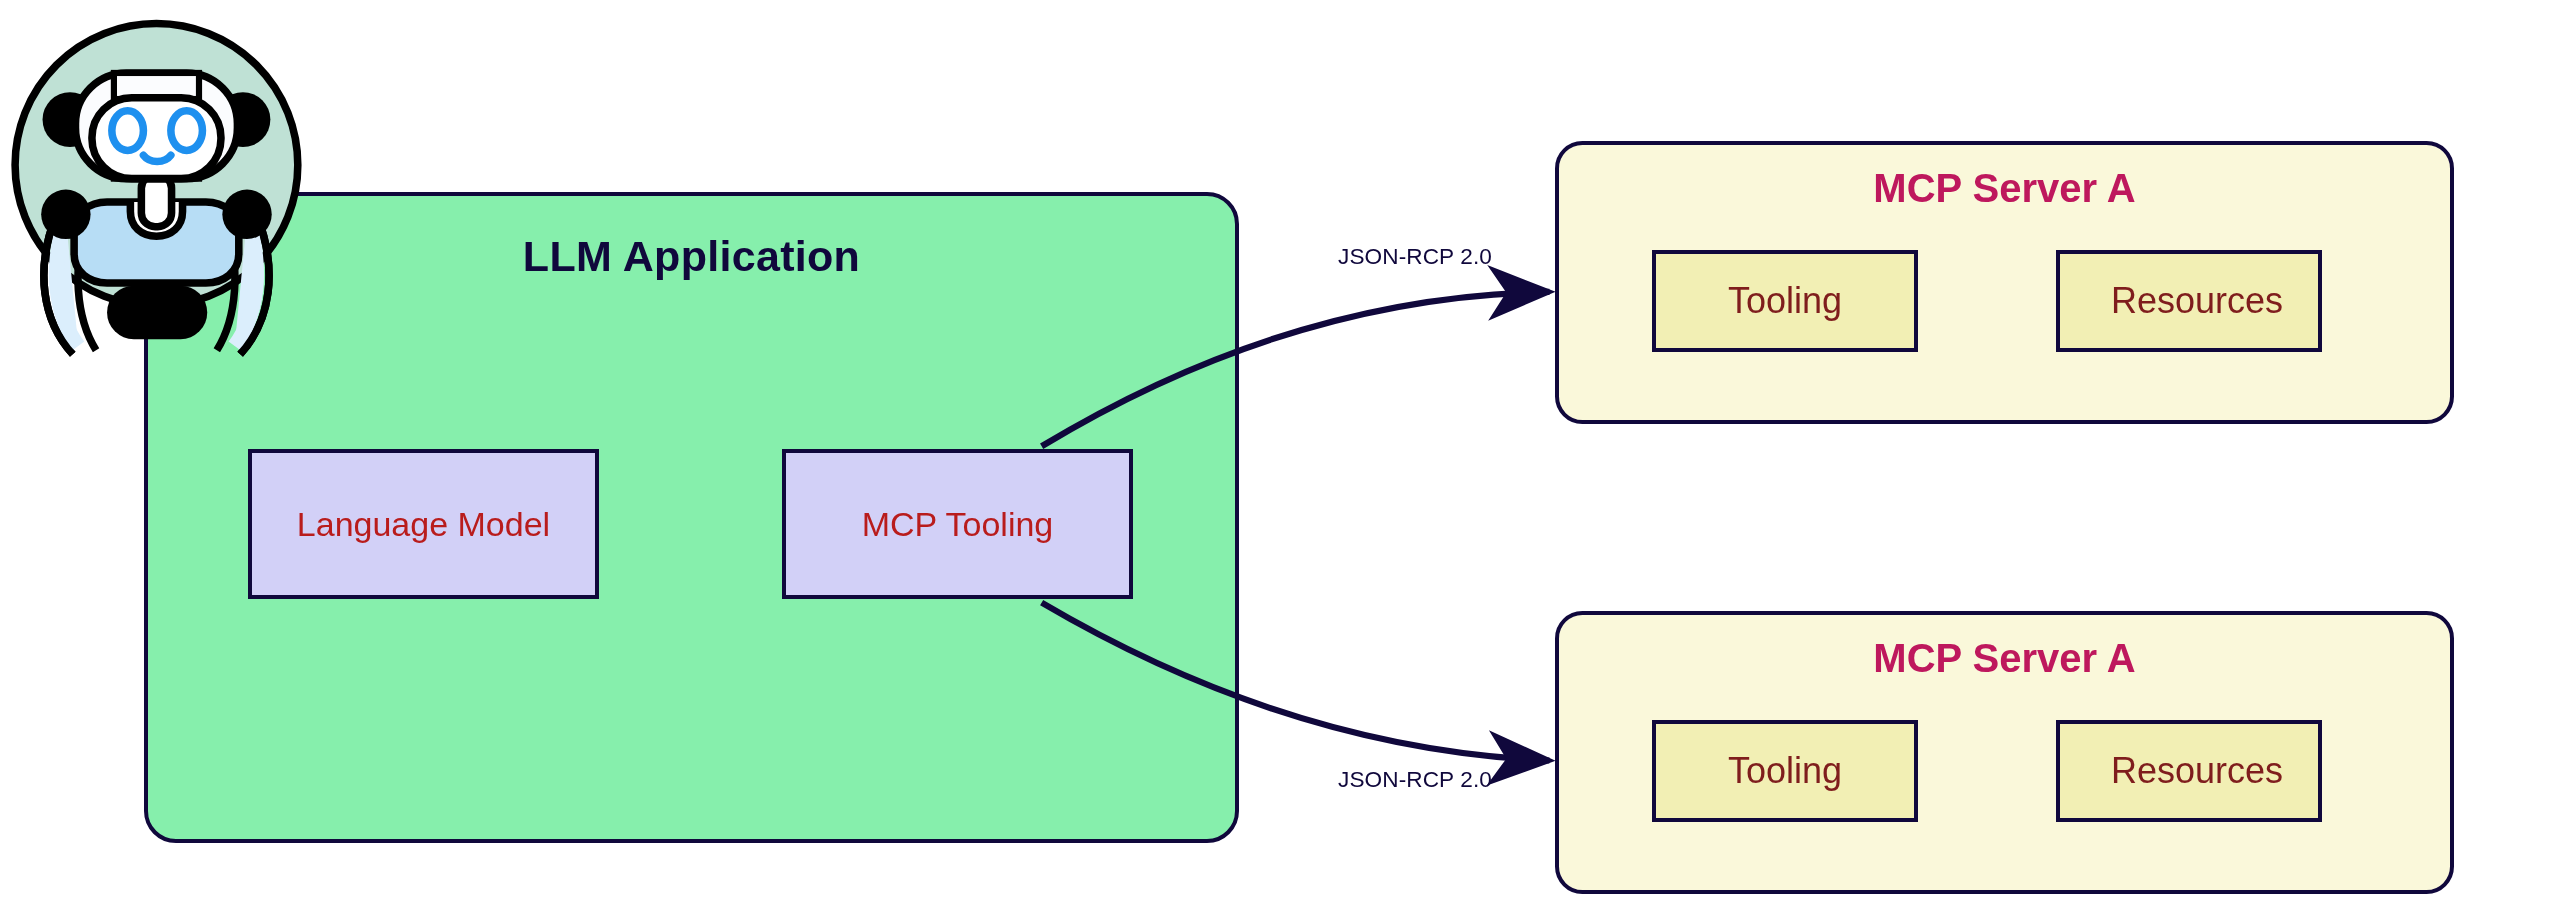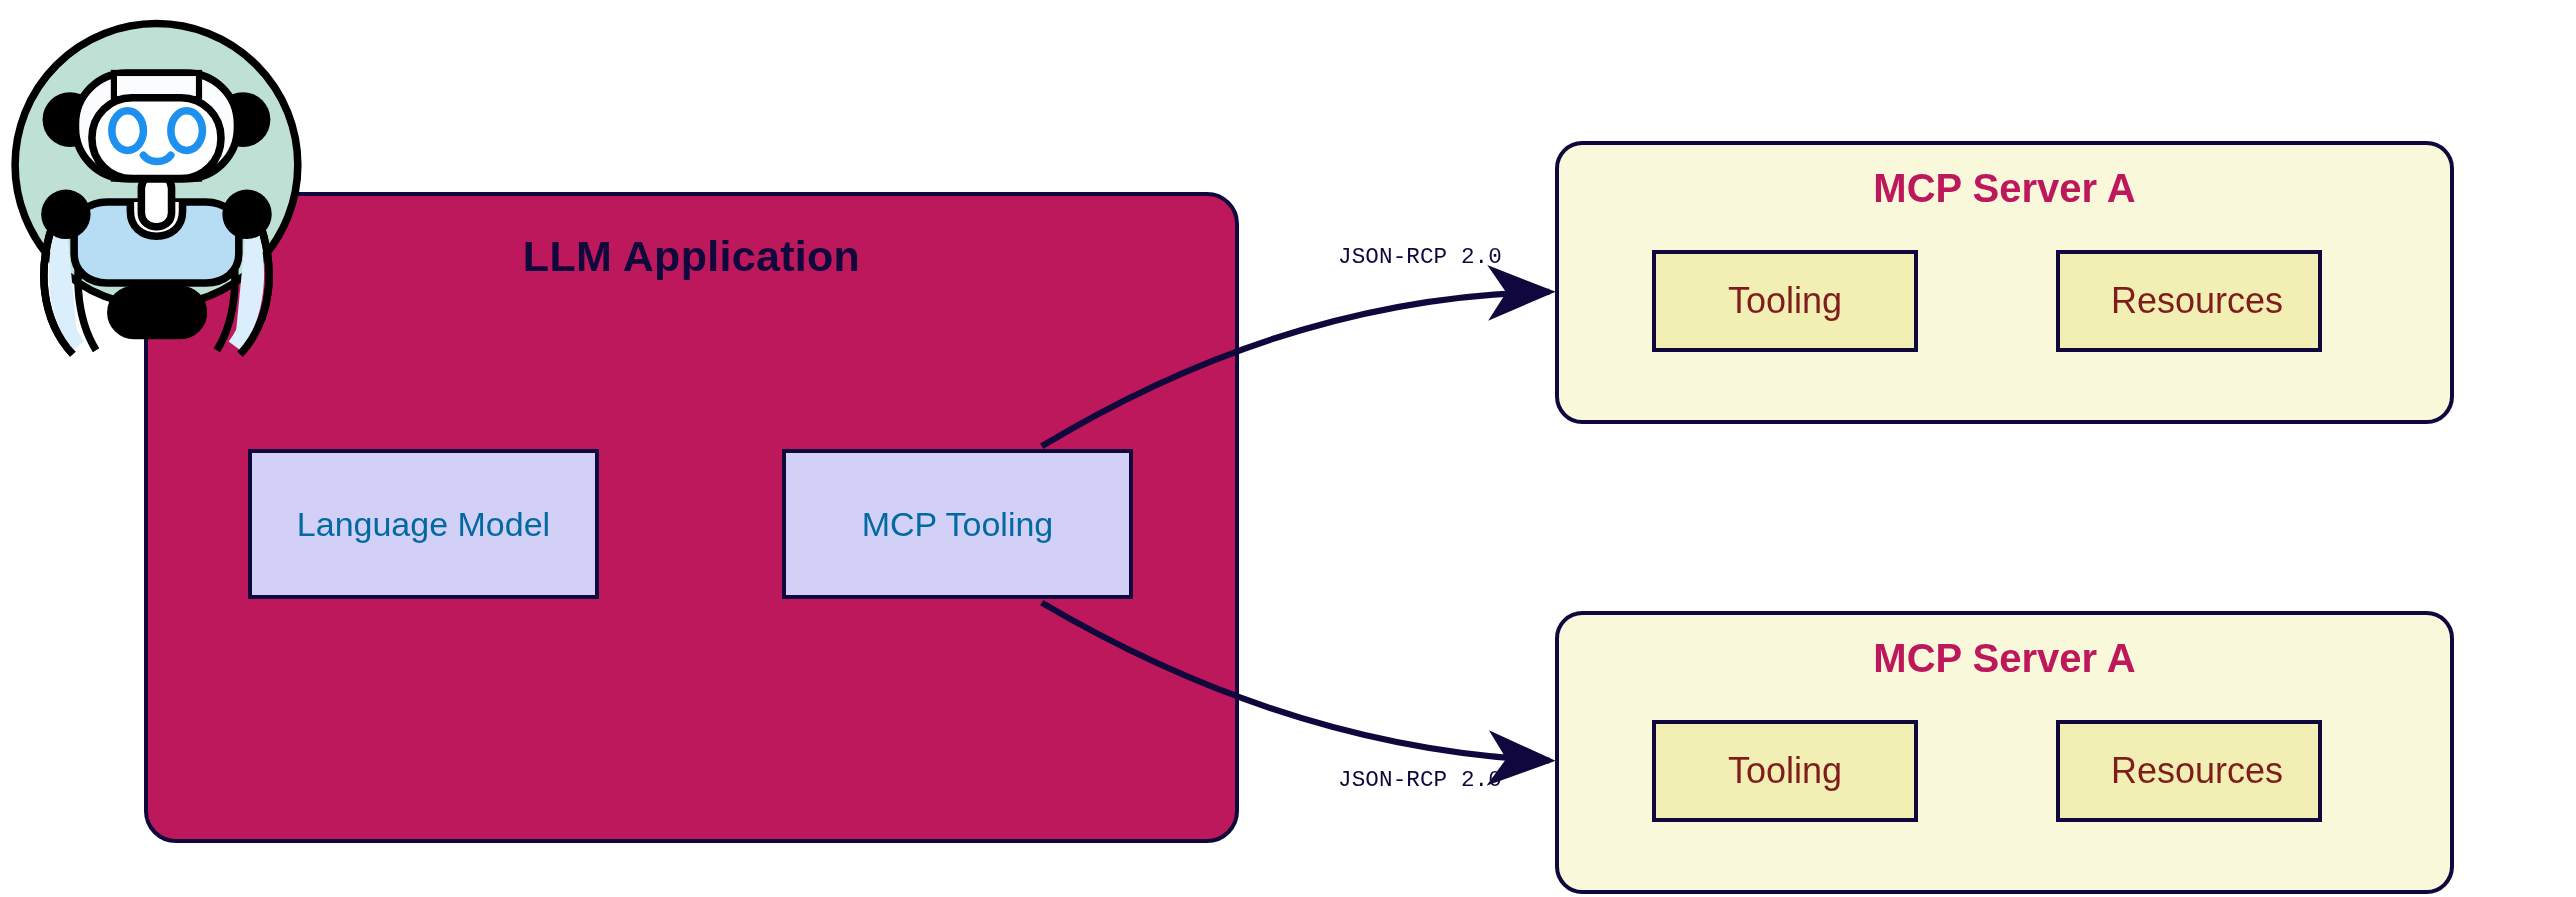--- a/index.html
+++ b/index.html
@@ -22,21 +22,21 @@
     height: 898px;
   }
 
   
   .llm-app {
     position: absolute;
     left: 144px;
     top: 192px;
     width: 1095px;
     height: 651px;
-    background: #be185d;
+    background: #86efac;
     border: 4.8px solid #10083c;
     border-radius: 32px;
     box-sizing: border-box;
     z-index: 3;
   }
   .llm-app-title {
     position: absolute;
     left: 0;
     top: 36px;
     width: 100%;
@@ -48,21 +48,21 @@
   }
 
   .inner-box {
     position: absolute;
     background: #d2d0f7;
     border: 4.8px solid #10083c;
     box-sizing: border-box;
     display: flex;
     align-items: center;
     justify-content: center;
-    color: #0369a1;
+    color: #b91c1c;
     font-size: 34px;
     z-index: 6;
   }
   .inner-box.lang-model {
     left: 248px;
     top: 449px;
     width: 351px;
     height: 150px;
   }
   .inner-box.mcp-client {
@@ -112,21 +112,20 @@
   .server-cell.cell-resources { left: 497px; padding-left: 16px; }
 
   
   .arrow-label {
     position: absolute;
     font-size: 22.6px;
     color: #10083c;
     white-space: nowrap;
     z-index: 7;
     letter-spacing: 0.1px;
-    font-family: Liberation Mono, monospace;
   }
   .arrow-label.top    { left: 1338px; top: 244px; }
   .arrow-label.bottom { left: 1338px; top: 767px; }
 
   
   svg.layer {
     position: absolute;
     left: 0; top: 0;
     width: 2576px;
     height: 898px;

